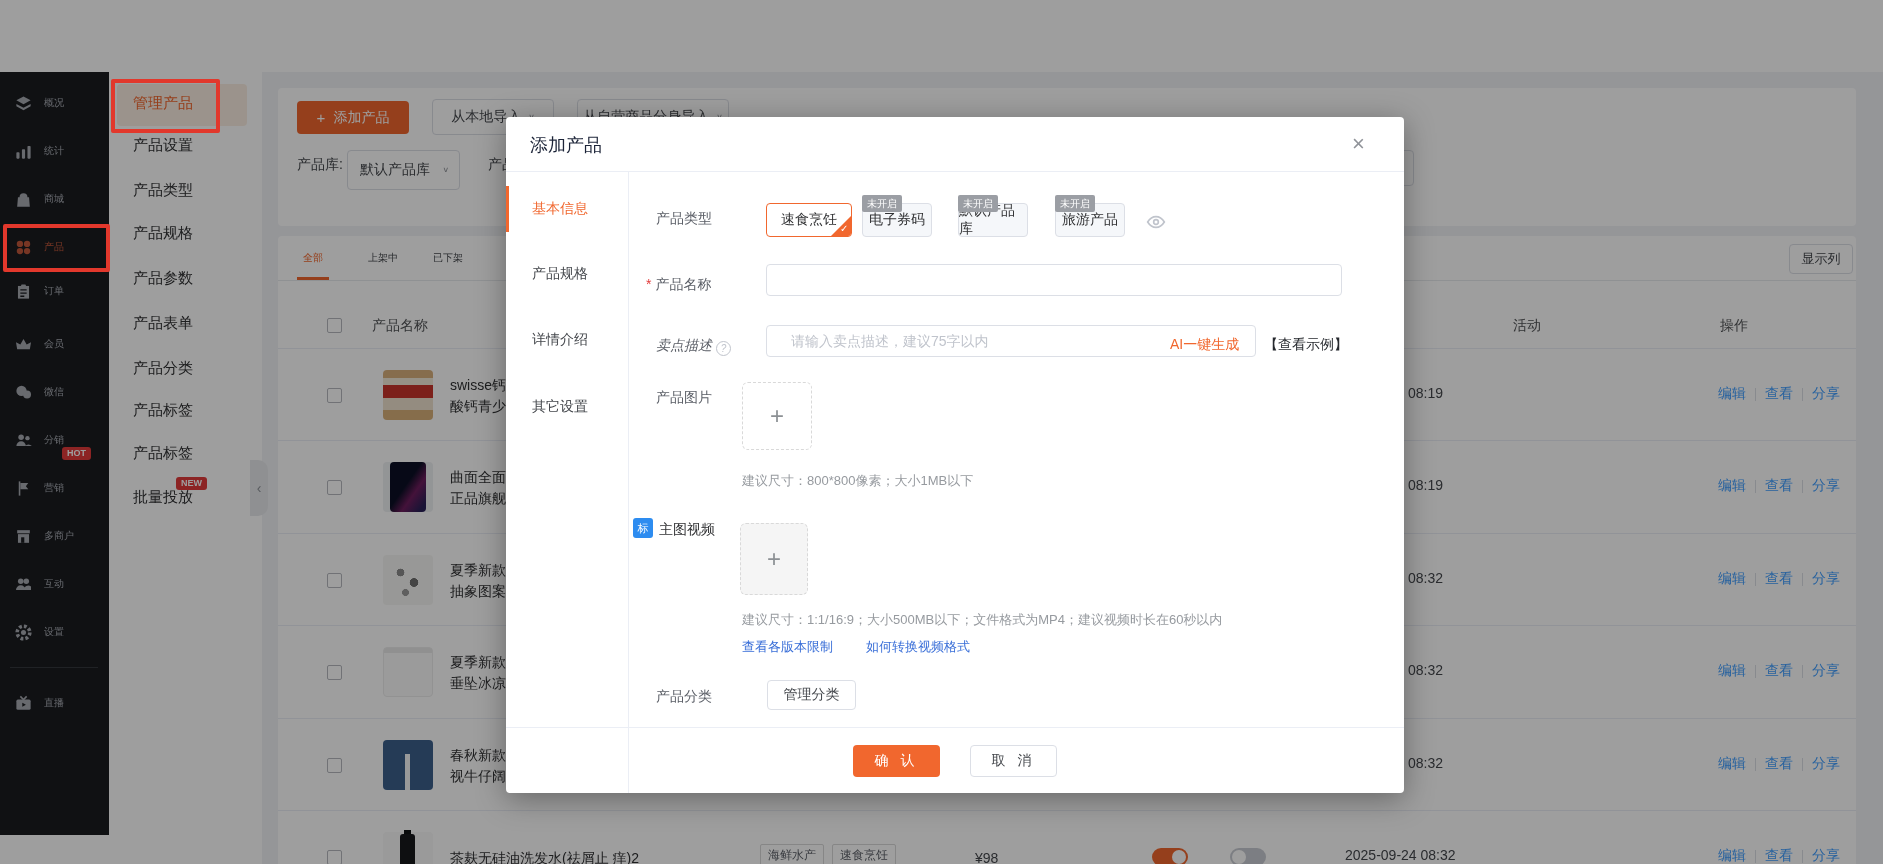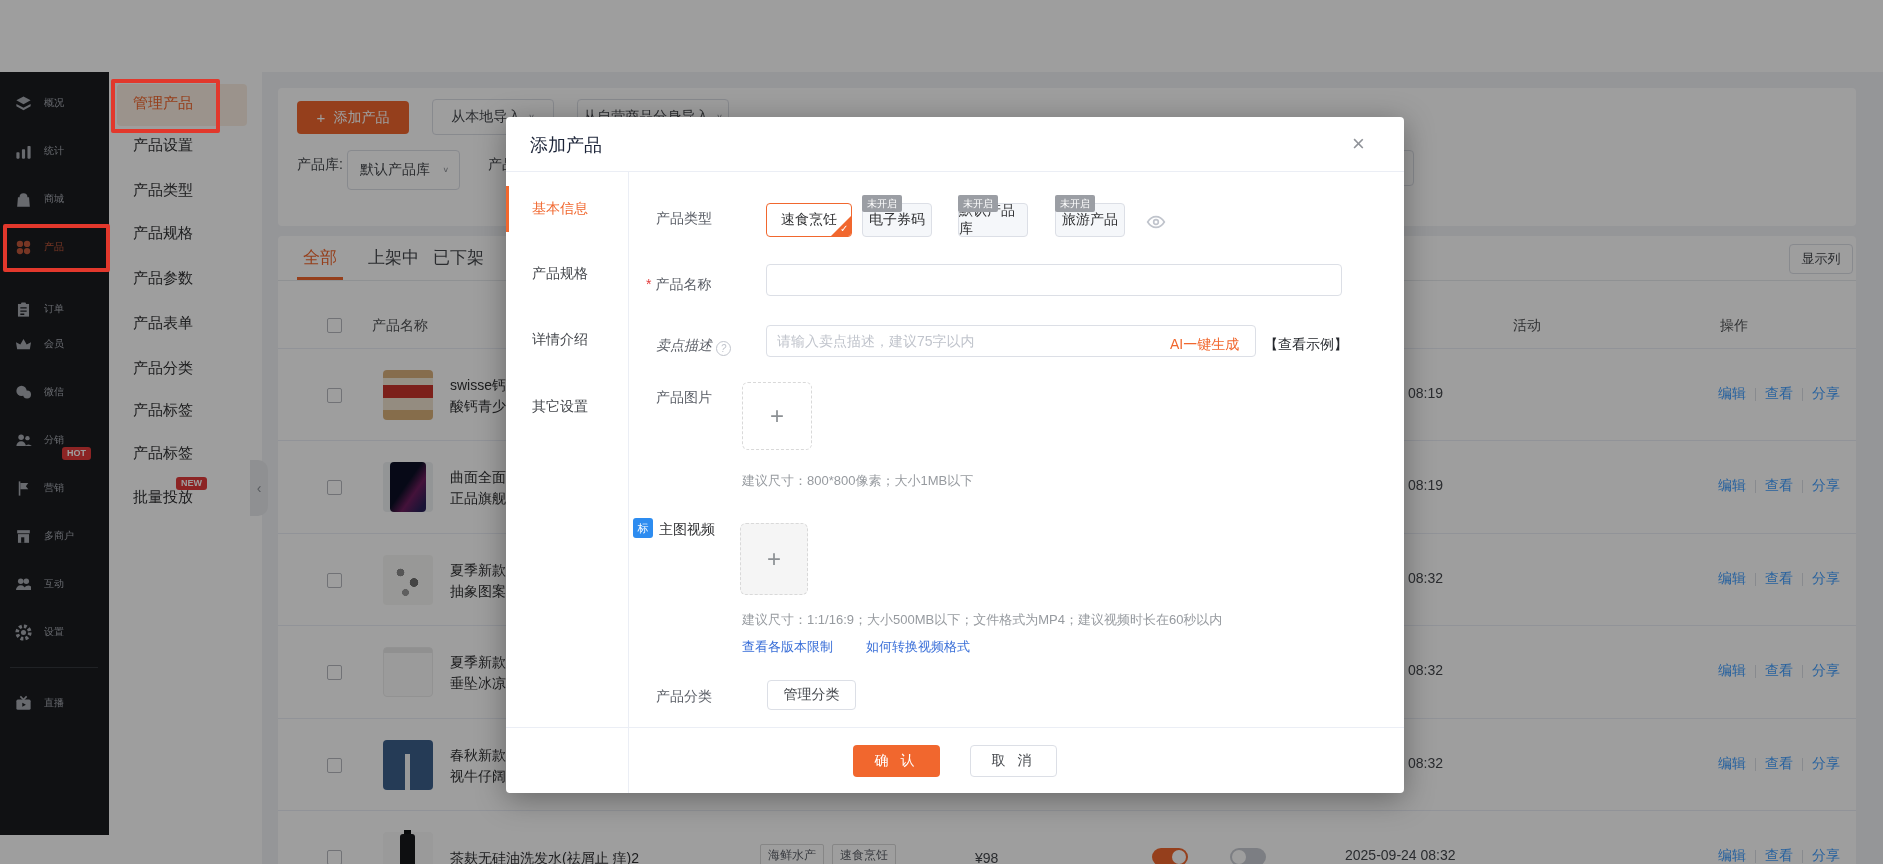--- a/index.html
+++ b/index.html
@@ -46,21 +46,21 @@
   .btn-plain { background:#fff; border:1px solid #dcdfe6; color:#45484d; }
   .caret { font-size:9px; color:#909399; margin-left:7px; transform:scaleY(.8); }
 
   .filter-label { font-size:14px; color:#45484d; }
   .select-box { display:flex; align-items:center; justify-content:space-between; padding:0 10px 0 12px;
                 border:1px solid #dcdfe6; border-radius:4px; background:#fff; font-size:14px; color:#45484d; cursor:pointer;}
   .input-frame { border:1px solid #dcdfe6; border-radius:4px; background:#fff; }
 
   
   .tabrow { left:0; top:0; width:1578px; height:45px; border-bottom:1px solid #e7eaee; }
-  .tab { position:absolute; top:0; height:44px; line-height:44px; font-size:17px; color:#45484d; cursor:pointer; }
+  .tab { position:absolute; top:0; height:44px; line-height:44px; font-size:10px; color:#45484d; cursor:pointer; }
   .tab.active { color:#f1672e; }
   .tab.active:after { content:""; position:absolute; left:-6px; right:-6px; bottom:0; height:3px; background:#f1672e; }
   .btn-cols { left:1511px; top:8px; width:64px; height:30px; position:absolute; font-size:13px; }
 
   
   .thead { left:0; top:66px; width:1578px; height:47px; border-bottom:1px solid #ebeef5; }
   .th { position:absolute; top:15px; font-size:14px; color:#515356; }
   .checkbox { width:15px; height:15px; border:1px solid #b6b9bf; border-radius:2px; background:#fff; cursor:pointer;}
   .trow { position:absolute; left:0; width:1578px; border-bottom:1px solid #ebeef5; }
   .pimg { position:absolute; left:105px; top:21px; width:50px; height:50px; border-radius:4px; }
@@ -115,21 +115,21 @@
   .typebox { position:absolute; top:86px; height:34px; display:flex; align-items:center; justify-content:center;
              font-size:14px; color:#303133; border-radius:4px; cursor:pointer; }
   .typebox.sel { border:1px solid #f1672e; background:#fff; overflow:hidden; }
   .typebox.off { border:1px solid #dcdfe6; background:#f5f7fa; }
   .corner { position:absolute; right:0; bottom:0; width:0; height:0;
             border-left:20px solid transparent; border-bottom:20px solid #f1672e; }
   .corner b { position:absolute; left:-11px; top:7px; color:#fff; font-size:10px; font-weight:normal;}
   .offbadge { position:absolute; top:78px; height:17px; background:#9b9ea4; color:#fff; font-size:10px;
               line-height:17px; padding:0 5px; border-radius:2px; z-index:2; }
   .m-input { position:absolute; height:32px; border:1px solid #dcdfe6; border-radius:4px; background:#fff;
-             font-size:14px; padding:0 10px; color:#303133; font-family:inherit; }
+             font-size:14px; padding:0 24px; color:#303133; font-family:inherit; }
   .m-input::placeholder { color:#c0c4cc; }
   .qmark { display:inline-block; width:15px; height:15px; border:1px solid #c0c4cc; border-radius:50%;
            font-size:10px; line-height:13px; text-align:center; color:#c0c4cc; margin-left:4px; vertical-align:-2px;}
   .ai-link { position:absolute; font-size:14px; color:#f1672e; cursor:pointer; }
   .example { position:absolute; font-size:14px; color:#26292e; cursor:pointer; }
   .upbox { position:absolute; border:1px dashed #d9d9d9; border-radius:6px; display:flex; align-items:center;
            justify-content:center; color:#8c9094; font-size:24px; font-weight:300; cursor:pointer; }
   .hint { position:absolute; font-size:13px; color:#969a9f; }
   .blue { color:#3a6fd8; cursor:pointer; }
   .tagblue { position:absolute; width:20px; height:20px; background:#2d8cf0; color:#fff; border-radius:3px;
@@ -171,21 +171,21 @@
     </div>
     <div class="snav sel" style="top:151px">
       <svg viewBox="0 0 24 24">
           <circle cx="7.5" cy="7.5" r="4"></circle>
           <circle cx="16.5" cy="7.5" r="4"></circle>
           <circle cx="7.5" cy="16.5" r="4"></circle>
           <circle cx="16.5" cy="16.5" r="4"></circle>
         </svg>
       <span>产品</span>
     </div>
-    <div class="snav" style="top:213px">
+    <div class="snav" style="top:195px">
       <svg viewBox="0 0 24 24">
           <path d="M5 5h14v16H5Z"></path>
           <rect x="9" y="3" width="6" height="4" rx="1"></rect>
           <path d="M8 10h8M8 14h8M8 18h5" stroke="#1a1c20" stroke-width="1.6" fill="none"></path>
         </svg>
       <span>订单</span>
     </div>
     <div class="snav" style="top:248px">
       <svg viewBox="0 0 24 24">
           <path d="M4 18h16l1.5-9-5.5 3L12 5 8 12 2.5 9Z"></path>

